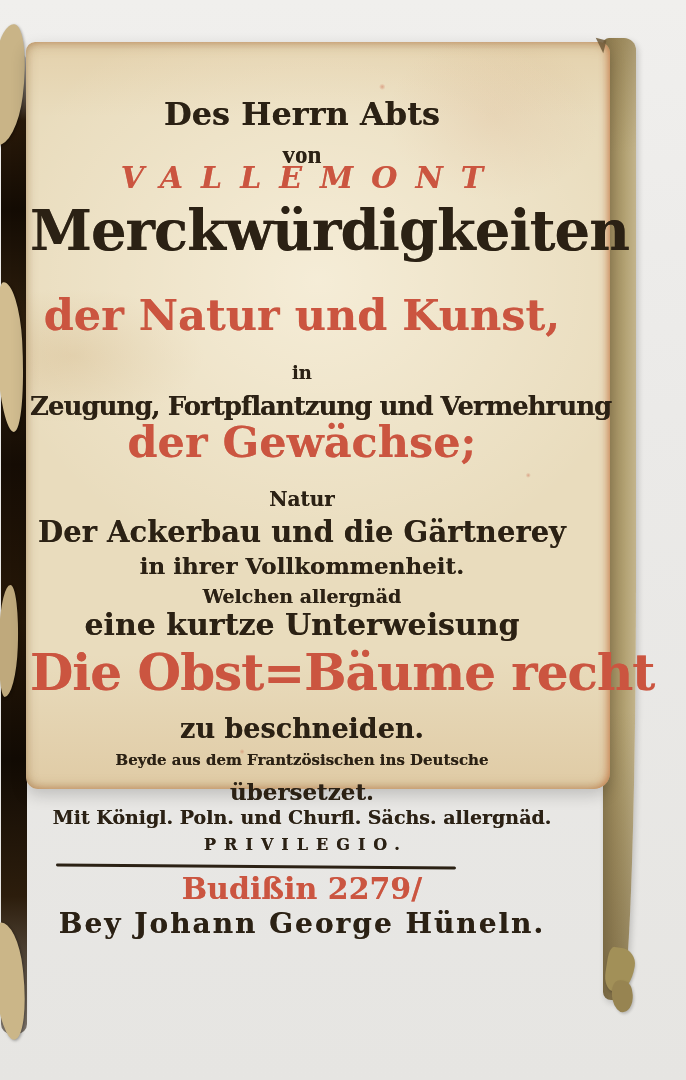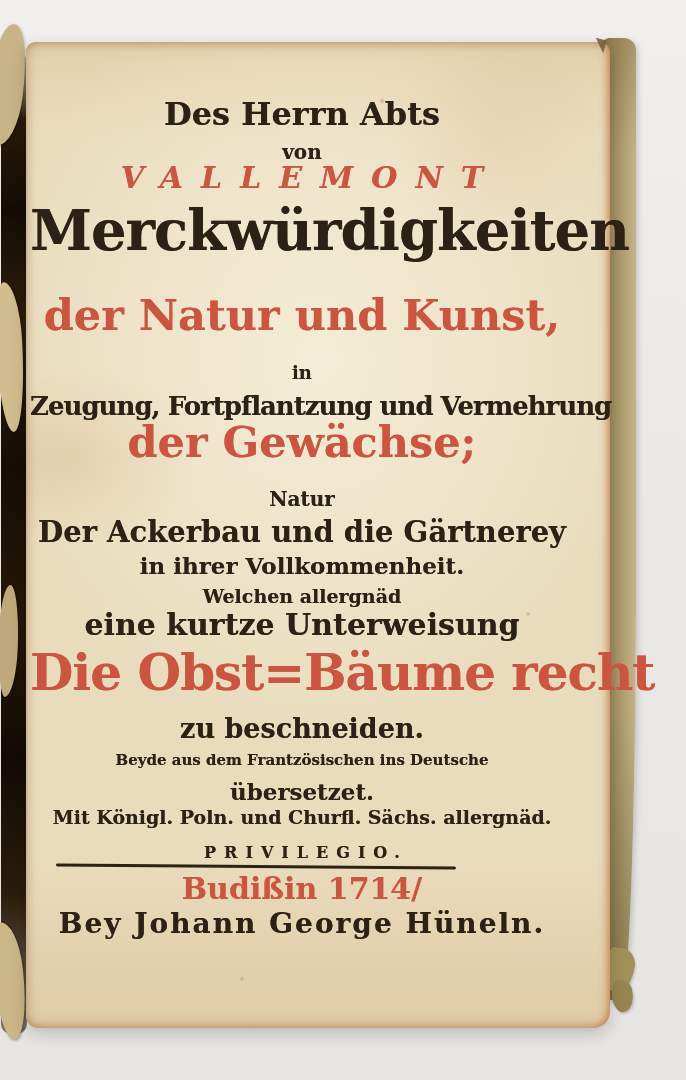--- a/index.html
+++ b/index.html
@@ -29,21 +29,21 @@
   .frag.f2{left:-3px;top:282px;width:26px;height:150px;background:#d2bd90;transform:rotate(-3deg);border-radius:40% 60% 50% 50%/50% 40% 60% 50%;}
   .frag.f3{left:-1px;top:585px;width:19px;height:112px;background:#bfa97c;transform:rotate(2deg);border-radius:50% 50% 60% 40%/40% 55% 45% 55%;}
   .frag.f4{left:-5px;top:922px;width:29px;height:118px;background:#cbb688;transform:rotate(-6deg);border-radius:40% 60% 55% 45%/55% 40% 55% 45%;}
   .corner-damage{
     position:absolute;left:594px;top:39px;width:0;height:0;z-index:5;
     border-left:11px solid transparent;border-top:13px solid #6f5a3a;
     transform:rotate(14deg);opacity:.85;
   }
   
   .page{
-    position:absolute;left:26px;top:42px;width:584px;height:986px;z-index:4;
+    position:absolute;left:26px;top:42px;width:584px;height:747px;z-index:4;
     background-color:#e9dcbd;
     background-image:
       radial-gradient(ellipse 80% 55% at 50% 32%,rgba(255,250,236,.55),rgba(255,250,236,0) 72%),
       radial-gradient(ellipse 26% 16% at 80% 10%,rgba(208,158,116,.20),rgba(208,158,116,0) 70%),
       radial-gradient(circle 5px at 61% 6%,rgba(198,88,58,.55),rgba(198,88,58,0) 65%),
       radial-gradient(circle 4px at 86% 58%,rgba(198,88,58,.45),rgba(198,88,58,0) 65%),
       radial-gradient(circle 4px at 37% 95%,rgba(198,88,58,.40),rgba(198,88,58,0) 65%),
       radial-gradient(ellipse 30% 12% at 8% 42%,rgba(190,150,90,.25),rgba(190,150,90,0) 75%),
       linear-gradient(180deg,rgba(220,192,146,.40) 0%,rgba(238,222,185,0) 10%,rgba(238,222,185,0) 82%,rgba(212,182,136,.45) 100%);
     border-radius:9px 11px 16px 12px;
@@ -55,38 +55,38 @@
       0 6px 16px rgba(0,0,0,.18);
   }
   
   .tl{position:absolute;left:4px;right:36px;top:0;bottom:0;}
   .line{
     position:absolute;left:0;right:0;text-align:center;line-height:1;white-space:nowrap;
     color:#2b2114;font-weight:bold;text-shadow:0 0 .4px rgba(43,33,20,.65);
   }
   .red{color:#cb5540;text-shadow:0 0 .4px rgba(203,85,64,.6);}
   .l0{top:56px;font-size:32px;}
-  .l1{top:100px;font-size:20px;}
+  .l1{top:100px;font-size:25px;font-family:Liberation Serif, serif;}
   .l2{top:121px;font-size:30px;letter-spacing:18px;padding-left:18px;font-style:italic;}
   .l3{top:160px;font-size:56px;letter-spacing:-1px;}
   .l4{top:252px;font-size:43px;}
   .l5{top:322px;font-size:18px;}
   .l6{top:351px;font-size:26px;letter-spacing:-1px;}
   .l7{top:379px;font-size:43px;}
   .l8{top:447px;font-size:20px;}
   .l9{top:476px;font-size:29px;}
   .l10{top:512px;font-size:23px;}
   .l11{top:545px;font-size:19px;}
   .l12{top:568px;font-size:30px;}
   .l13{top:606px;font-size:50px;letter-spacing:-1px;}
   .l14{top:673px;font-size:27px;}
   .l15{top:711px;font-size:15px;}
   .l16{top:738px;font-size:23px;}
   .l17{top:766px;font-size:19px;}
-  .l18{top:795px;font-size:16px;letter-spacing:8px;padding-left:8px;font-weight:bold;margin-top:8px;}
+  .l18{top:795px;font-size:16px;letter-spacing:8px;padding-left:8px;font-weight:bold;}
   .rule{position:absolute;top:823px;left:26px;width:400px;height:3px;background:#2b2114;transform:rotate(.4deg);border-radius:2px;}
   .l19{top:832px;font-size:30px;}
   .l20{top:868px;font-size:28px;letter-spacing:2px;}
 </style>
 </head>
 <body>
 
 <div class="cover-edge"></div>
 <div class="tatter t1"></div>
 <div class="tatter t2"></div>
@@ -114,16 +114,16 @@
     <div class="line l10">in ihrer Vollkommenheit.</div>
     <div class="line l11">Welchen allergnäd</div>
     <div class="line l12">eine kurtze Unterweisung</div>
     <div class="line l13 red">Die Obst=Bäume recht</div>
     <div class="line l14">zu beschneiden.</div>
     <div class="line l15">Beyde aus dem Frantzösischen ins Deutsche</div>
     <div class="line l16">übersetzet.</div>
     <div class="line l17">Mit Königl. Poln. und Churfl. Sächs. allergnäd.</div>
     <div class="line l18">PRIVILEGIO.</div>
     <div class="rule"></div>
-    <div class="line l19 red">Budißin 1714/</div>
+    <div class="line l19 red">Budißin 2279/</div>
     <div class="line l20">Bey Johann George Hüneln.</div>
   </div>
 </div>
 
 </body></html>

